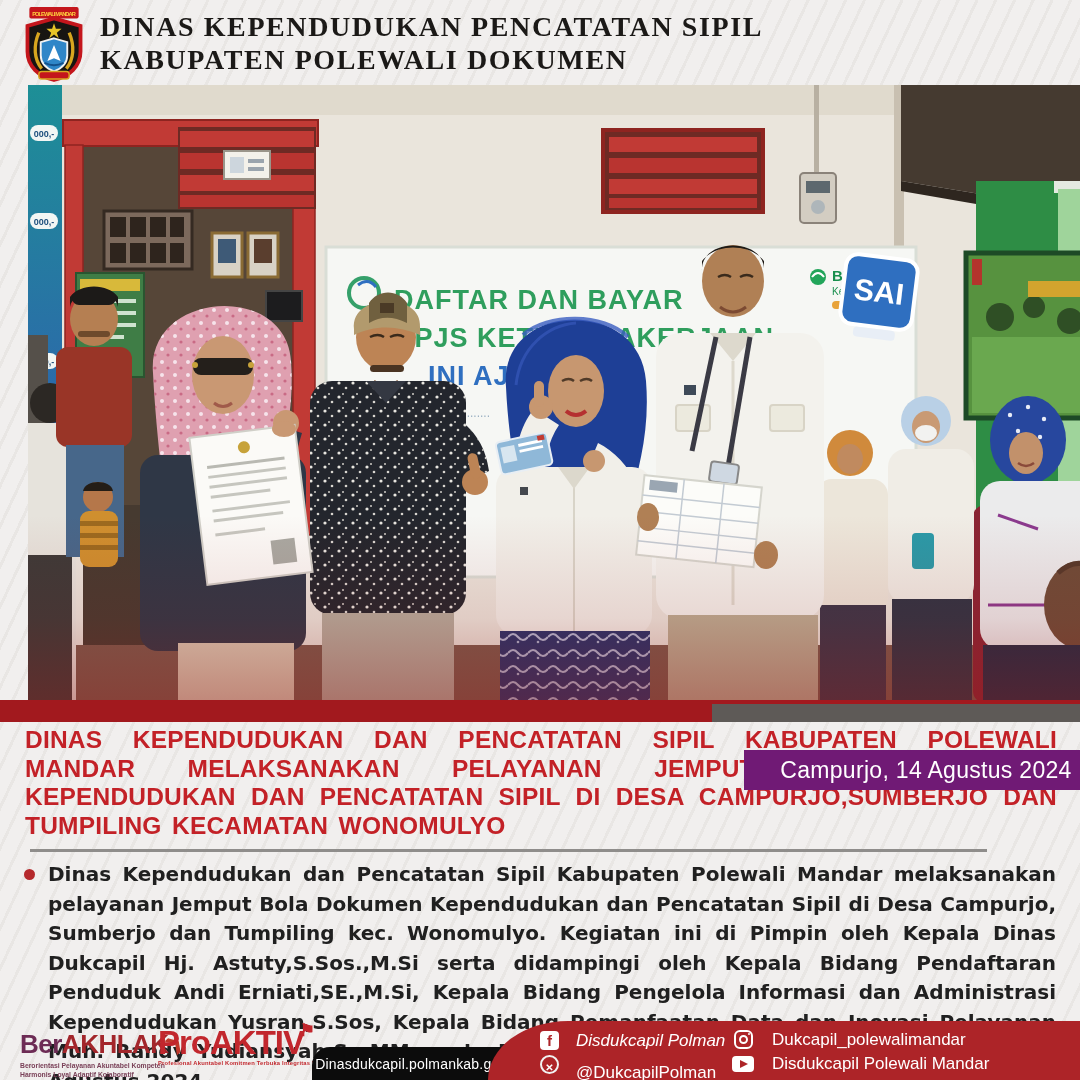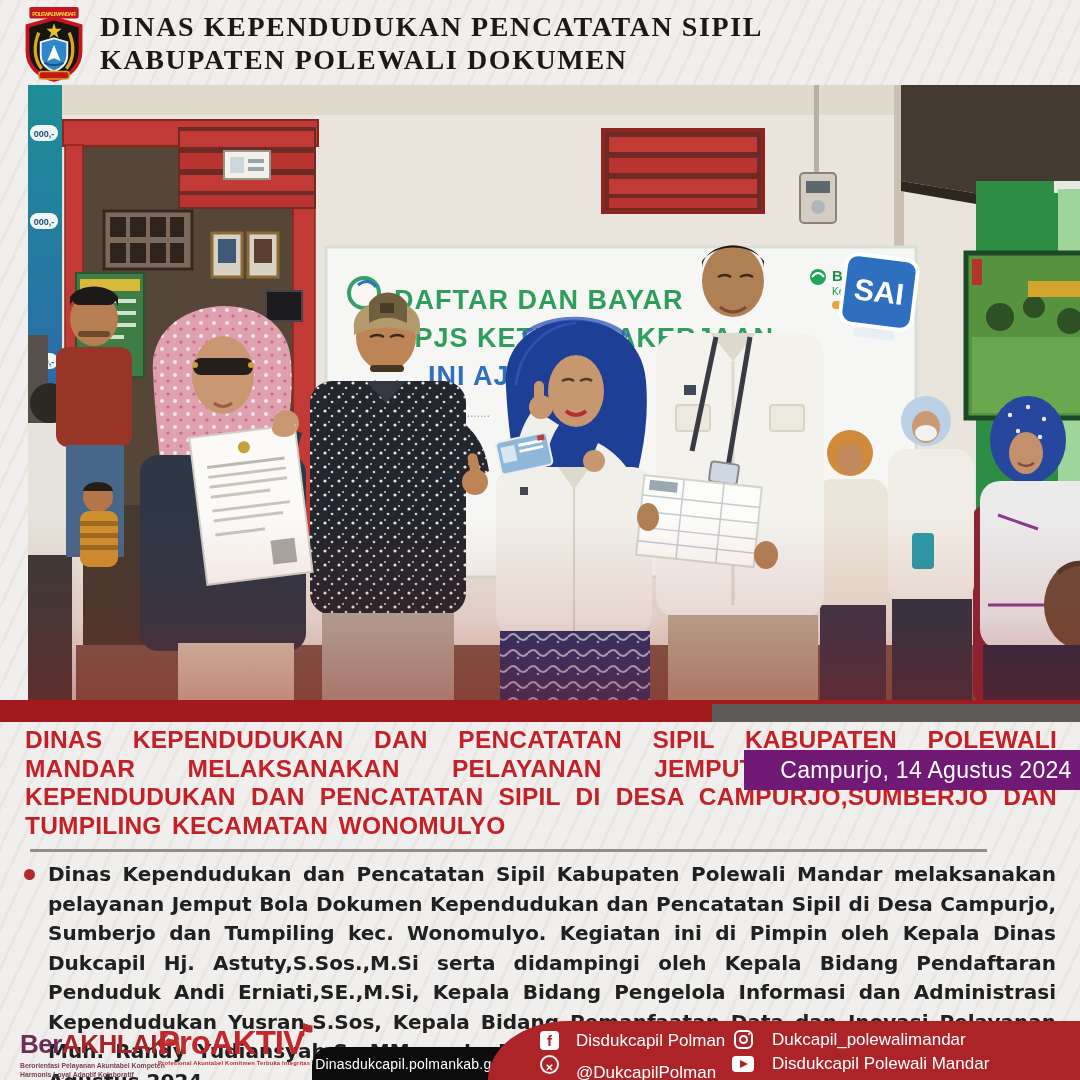--- a/index.html
+++ b/index.html
@@ -418,21 +418,21 @@
   <div class="mark"><span>ProAKTIV</span><span class="flag">⚑</span></div>
   <div class="tag">Profesional Akuntabel Komitmen Terbuka Integritas Visioner</div>
 </div>
 
 <div class="black-ribbon">
   <span>Dinasdukcapil.polmankab.go.id</span>
 </div>
 
 <div class="red-ribbon">
   <span class="icon-fb" style="left:52px;top:10px;"><span>f</span></span>
-  <span class="soc-label" style="left:88px;top:10px;">Disdukcapil Polman</span>
+  <span class="soc-label" style="left:88px;top:10px;font-style:italic;">Disdukcapil Polman</span>
   <span class="icon-x" style="left:52px;top:34px;"><span>✕</span></span>
   <span class="soc-label" style="left:88px;top:42px;">@DukcapilPolman</span>
   <span class="icon-ig" style="left:246px;top:9px;">
       <i></i>
       <b></b>
     </span>
   <span class="soc-label" style="left:284px;top:9px;">Dukcapil_polewalimandar</span>
   <span class="icon-yt" style="left:244px;top:35px;">
       <i></i>
     </span>

